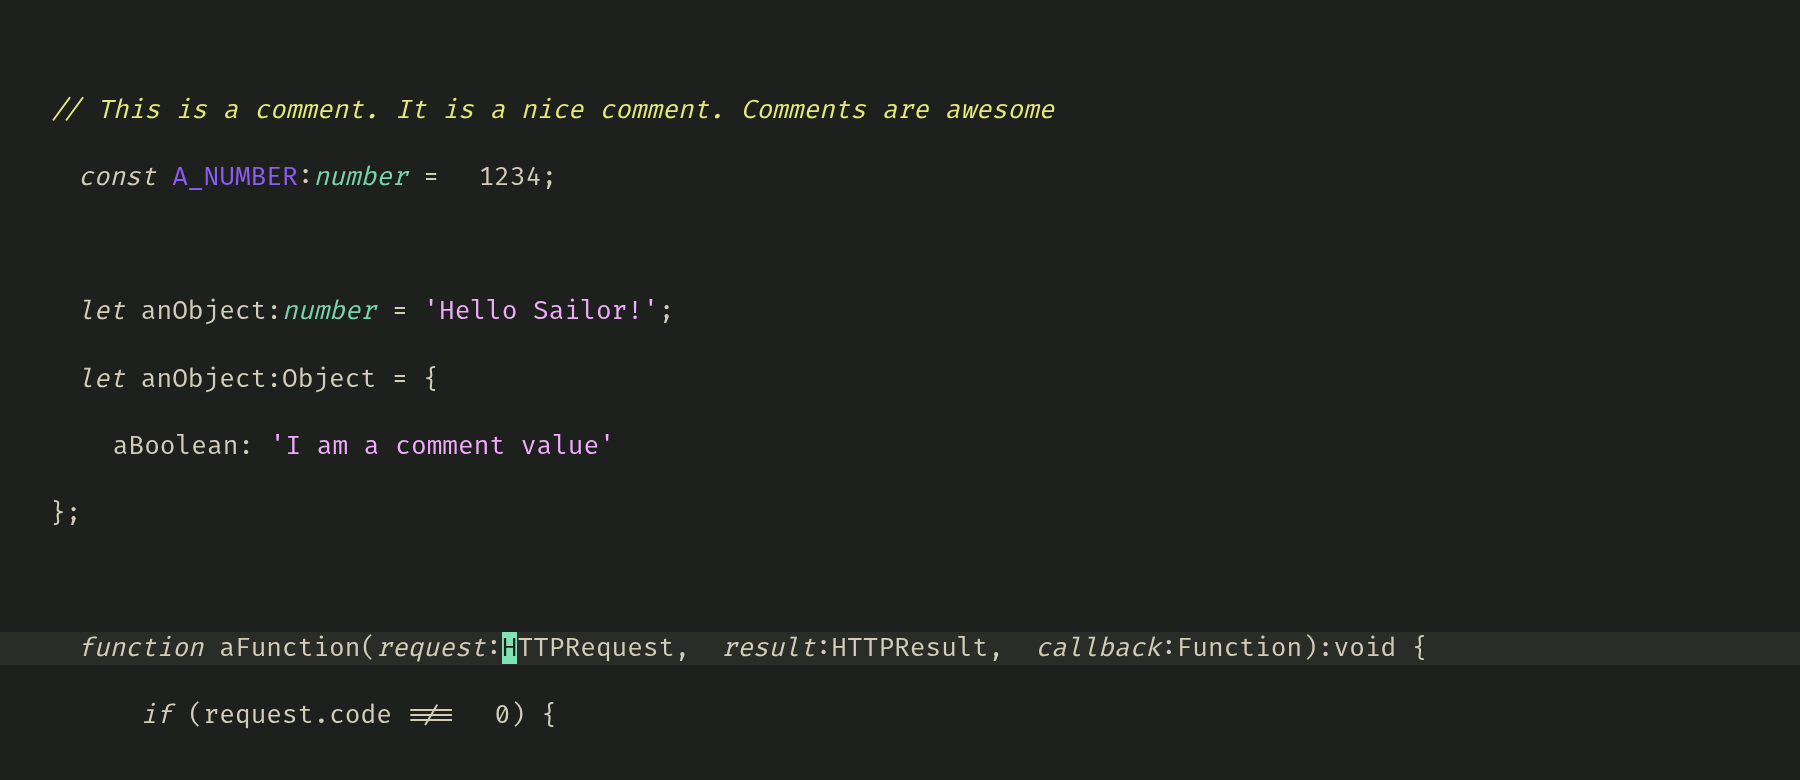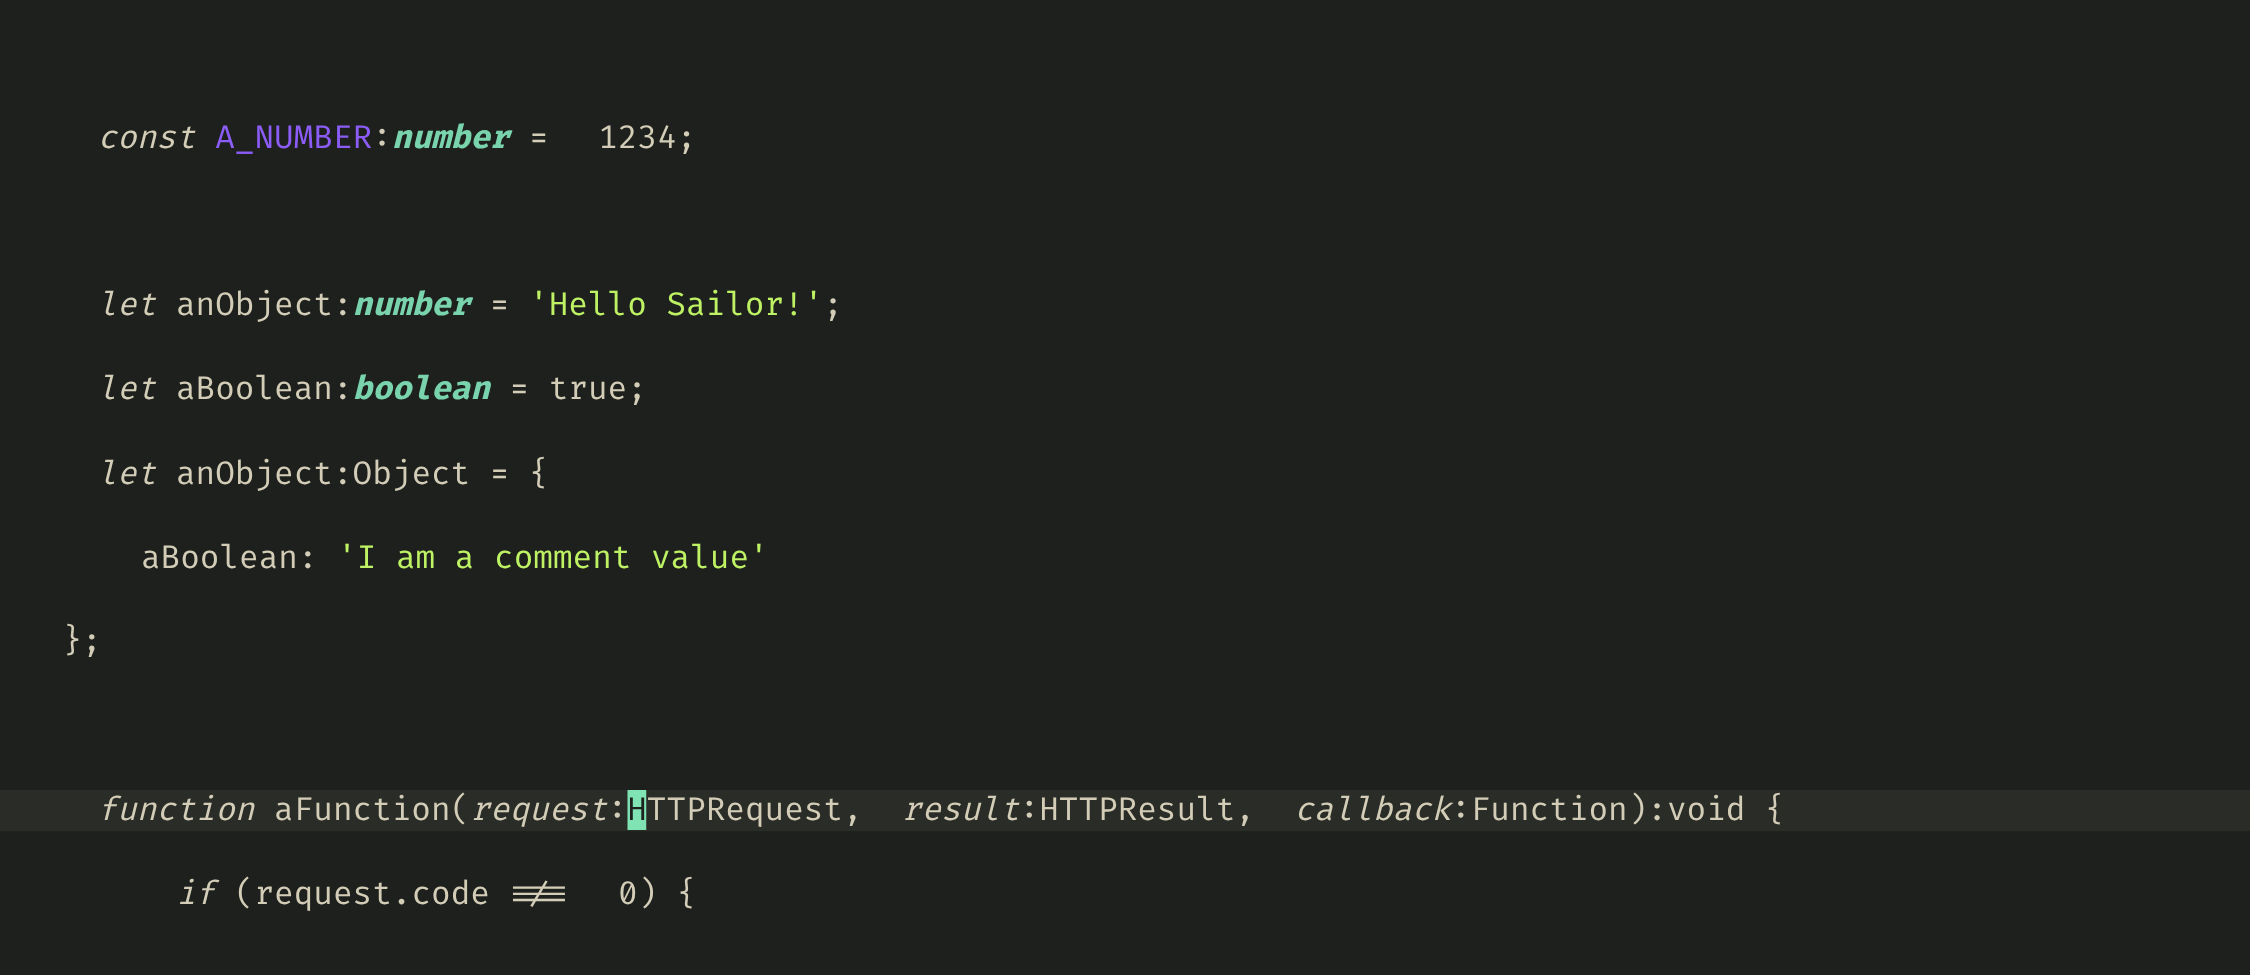--- a/index.html
+++ b/index.html
@@ -27,39 +27,39 @@
     background: #2a2d27;
     margin-left: -50px;
     padding-left: 50px;
     margin-right: 0;
     width: 1800px;
   }
   
   .comment   { color: #e6e87a; font-style: italic; }   
   .key       { color: #d3cdb8; font-style: italic; margin-left: 28px; }   
   .const     { color: #8b5cf6; }                        
-  .type-i    { color: #79d4ad; font-style: italic; font-weight: bold; }                        
+  .type-i    { color: #79d4ad; font-style: italic; }                        
   .num       { color: #d3cdb8; margin-left: 24px; }
-  .str       { color: #bef264; margin-top: 12px; }
+  .str       { color: #f0abfc; margin-top: 12px; }
   .plain     { color: #d3cdb8; }
   .param     { color: #d3cdb8; font-style: italic; }
   .cursor {
     background: #7fe3b4;
     color: #1d201c;
     font-style: normal;
   }
 </style>
 </head>
 <body>
 
 <div class="editor">
+<div class="line"><span class="comment">// This is a comment. It is a nice comment. Comments are awesome</span></div>
 <div class="line"><span class="key">const</span><span class="plain"> </span><span class="const">A_NUMBER</span><span class="plain">:</span><span class="type-i">number</span><span class="plain"> = </span><span class="num">1234</span><span class="plain">;</span></div>
 <div class="line"></div>
 <div class="line"><span class="key">let</span><span class="plain"> </span><span class="plain">anObject</span><span class="plain">:</span><span class="type-i">number</span><span class="plain"> = </span><span class="str">'Hello Sailor!'</span><span class="plain">;</span></div>
-<div class="line"><span class="key">let</span><span class="plain"> </span><span class="plain">aBoolean</span><span class="plain">:</span><span class="type-i">boolean</span><span class="plain"> = </span><span class="plain">true</span><span class="plain">;</span></div>
 <div class="line"><span class="key">let</span><span class="plain"> </span><span class="plain">anObject</span><span class="plain">:</span><span class="plain">Object</span><span class="plain"> = </span><span class="plain">{</span></div>
 <div class="line"><span class="plain">    </span><span class="plain">aBoolean</span><span class="plain">: </span><span class="str">'I am a comment value'</span></div>
 <div class="line"><span class="plain">};</span></div>
 <div class="line"></div>
 <div class="line hl"><span class="key">function</span><span class="plain"> </span><span class="plain">aFunction</span><span class="plain">(</span><span class="param">request</span><span class="plain">:</span><span class="cursor">H</span><span class="plain">TTPRequest</span><span class="plain">,  </span><span class="param">result</span><span class="plain">:</span><span class="plain">HTTPResult</span><span class="plain">,  </span><span class="param">callback</span><span class="plain">:</span><span class="plain">Function</span><span class="plain">)</span><span class="plain">:</span><span class="plain">void</span><span class="plain"> {</span></div>
 <div class="line"><span class="plain">    </span><span class="key">if</span><span class="plain"> (</span><span class="plain">request</span><span class="plain">.</span><span class="plain">code</span><span class="plain"> !== </span><span class="num">0</span><span class="plain">) {</span></div>
 
 
 
 

